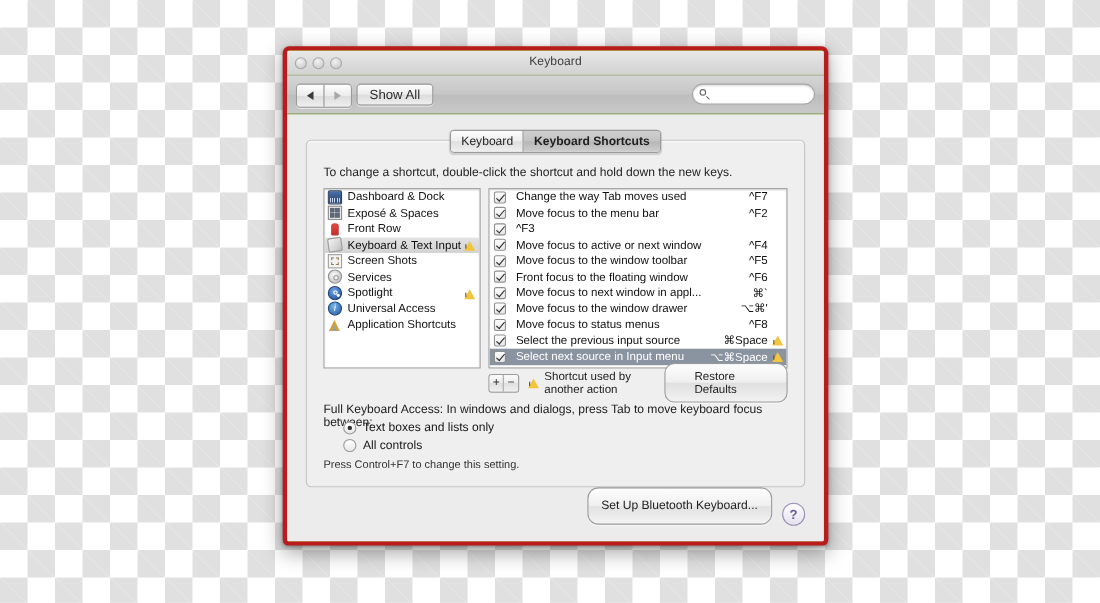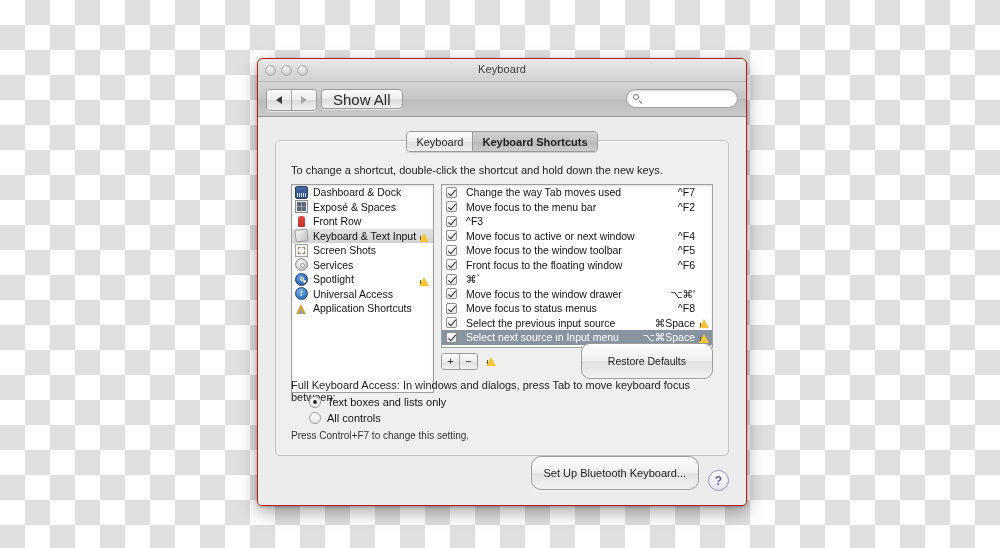--- a/index.html
+++ b/index.html
@@ -14,24 +14,24 @@
       linear-gradient(45deg, #e0e0e0 25%, transparent 25%, transparent 75%, #e0e0e0 75%, #e0e0e0),
       linear-gradient(45deg, #e0e0e0 25%, transparent 25%, transparent 75%, #e0e0e0 75%, #e0e0e0);
     background-size: 50px 50px;
     background-position: 0 0, 25px 25px;
     position: relative;
   }
 
   
   .window {
     position: absolute;
-    left: 257px; top: 58px;
+    left: 257px; top: 42px;
     width: 488px; height: 446px;
     background: #84cc16;
-    border: 1px solid #b91c1c;
+    border: 4px solid #b91c1c;
     border-radius: 6px 6px 5px 5px;
     box-shadow: 0 6px 18px rgba(0,0,0,0.35), 0 1px 3px rgba(0,0,0,0.25);
     overflow: hidden;
   }
 
   
   .titlebar {
     position: relative;
     height: 22px;
     background: linear-gradient(to bottom, #e9e9e9 0%, #dcdcdc 50%, #d2d2d2 100%);
@@ -79,21 +79,21 @@
   }
   .navbtn + .navbtn { border-left: 1px solid #a6a6a6; }
   .tri { width: 0; height: 0; }
   .tri-l { border-top: 4px solid transparent; border-bottom: 4px solid transparent; border-right: 6px solid #3a3a3a; }
   .tri-r { border-top: 4px solid transparent; border-bottom: 4px solid transparent; border-left: 6px solid #a8a8a8; }
 
   .showall {
     position: absolute; left: 63px; top: 7px;
     height: 20px; padding: 0 11px;
     display: flex; align-items: center;
-    font-size: 15px; color: #2b2b2b;
+    font-size: 12px; color: #2b2b2b;
     background: linear-gradient(to bottom, #fdfdfd 0%, #ececec 50%, #dcdcdc 51%, #efefef 100%);
     border: 1px solid #9b9b9b;
     border-radius: 4px;
     box-shadow: 0 1px 0 rgba(255,255,255,0.55);
     box-sizing: border-box;
   }
 
   .searchfield {
     position: absolute; right: 8px; top: 7px;
     width: 112px; height: 19px;
@@ -177,21 +177,21 @@
 
   .hint {
     position: absolute; left: 15px; top: 23px;
     font-size: 11px; color: #222;
   }
 
   
   .sidebar-list {
     position: absolute;
     left: 15px; top: 43px;
-    width: 143px; height: 209px;
+    width: 143px; height: 164px;
     background: #ffffff;
     border: 1px solid #9e9e9e;
     box-shadow: inset 0 1px 2px rgba(0,0,0,0.14);
     box-sizing: border-box;
     overflow: hidden;
   }
   .side-row {
     display: flex; align-items: center;
     height: 14.5px;
     padding-left: 3px;
@@ -579,20 +579,21 @@
             <span class="sc-warn-slot"></span>
           </div>
           <div class="sc-row">
             <span class="checkbox"></span>
             <span class="sc-name">Front focus to the floating window</span>
             <span class="sc-key">^F6</span>
             <span class="sc-warn-slot"></span>
           </div>
           <div class="sc-row">
             <span class="checkbox"></span>
+            <span class="sc-name">Move focus to next window in appl...</span>
             <span class="sc-key">⌘`</span>
             <span class="sc-warn-slot"></span>
           </div>
           <div class="sc-row">
             <span class="checkbox"></span>
             <span class="sc-name">Move focus to the window drawer</span>
             <span class="sc-key">⌥⌘'</span>
             <span class="sc-warn-slot"></span>
           </div>
           <div class="sc-row">
@@ -616,20 +617,21 @@
         </div>
 
       <div class="listbar">
         <div class="pm-group">
           <div class="pm-btn">+</div>
           <div class="pm-btn">−</div>
         </div>
         <span class="listbar-warn">
           <span class="warn"></span>
         </span>
+        <span class="listbar-text">Shortcut used by another action</span>
         <div class="restore-btn">Restore Defaults</div>
       </div>
 
       <div class="fka-title">Full Keyboard Access: In windows and dialogs, press Tab to move keyboard focus between:</div>
 
       <div class="radio-row r1">
         <span class="radio on"></span>
         <span>Text boxes and lists only</span>
       </div>
       <div class="radio-row r2">

